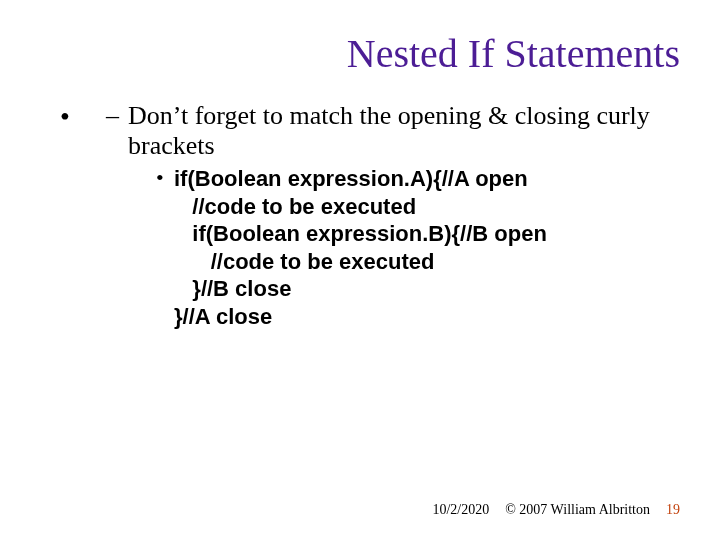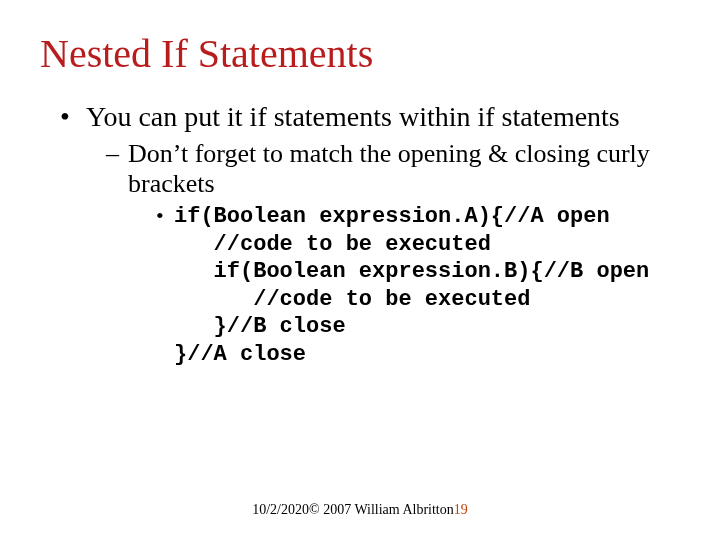--- a/index.html
+++ b/index.html
@@ -10,23 +10,23 @@
     font-family: "Times New Roman", Times, serif;
     background: #fff;
     color: #000;
     position: relative;
     box-sizing: border-box;
   }
   .slide {
     padding: 20px 40px 0 40px;
   }
   .title {
-    text-align: left;
+    text-align: right;
     font-size: 40px;
-    color: #b91c1c;
+    color: #4c1d95;
     margin: 10px 0 24px 0;
     font-weight: normal;
   }
   ul.level1 {
     margin: 0 0 0 20px;
     padding: 0;
     list-style: none;
   }
   ul.level1 > li {
     font-size: 28px;
@@ -67,49 +67,49 @@
     position: relative;
     padding-left: 18px;
   }
   ul.level3 > li::before {
     content: "•";
     position: absolute;
     left: 0;
     top: 0;
   }
   .codeblock {
-    font-family: Liberation Mono, monospace;
+    font-family: Liberation Sans, sans-serif;
     font-weight: bold;
     font-size: 22px;
     white-space: pre;
     line-height: 1.25;
   }
   .footer {
     position: absolute;
     bottom: 22px;
     left: 40px;
     right: 40px;
     display: flex;
-    justify-content: center;
+    justify-content: flex-end;
     align-items: baseline;
     font-size: 14px;
+    gap: 16px;
   }
   .footer .page {
     color: #c2410c;
   }
 </style>
 </head>
 <body>
 
 <div class="slide">
   <h1 class="title">Nested If Statements</h1>
 
   <ul class="level1">
     <li>
-      <span>You can put it if statements within if statements</span>
       <ul class="level2">
         <li>
           <span>Don’t forget to match the opening &amp; closing curly brackets</span>
           <ul class="level3">
             <li>
               <div class="codeblock">if(Boolean expression.A){//A open
    //code to be executed
    if(Boolean expression.B){//B open
       //code to be executed
    }//B close

